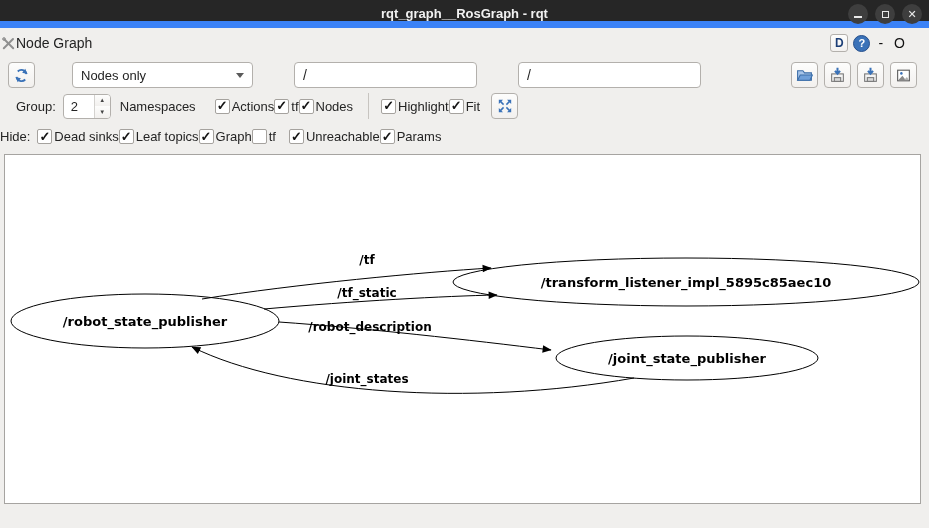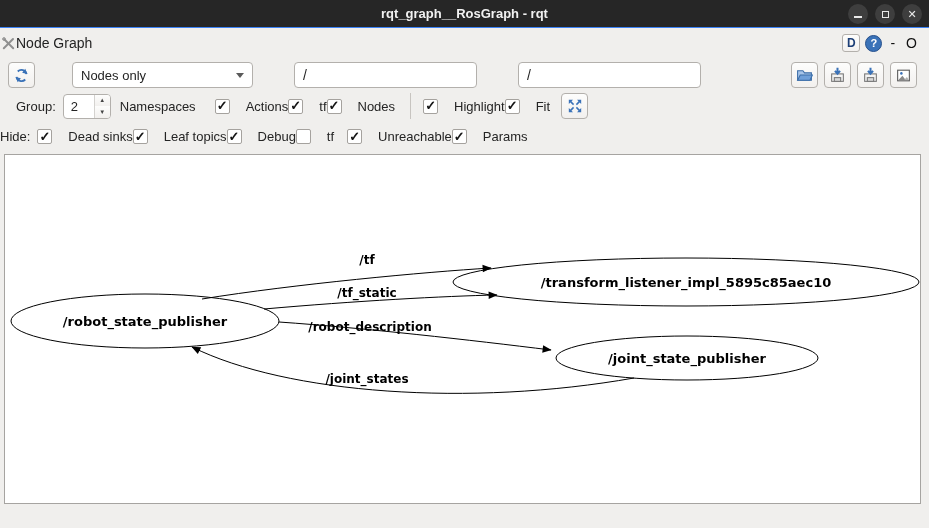--- a/index.html
+++ b/index.html
@@ -6,39 +6,39 @@
   html,body { background:#d8d6d3; }
   body { font-family:"Liberation Sans", sans-serif; }
   #app {
     position:relative; width:929px; height:528px; overflow:hidden;
     background:#f0efed; color:#242424; font-size:13px;
   }
 
   
   .titlebar {
     position:absolute; top:0; left:0; width:929px; height:28px;
-    background:#262626; border-bottom:1px solid #3b82f6;
+    background:#262626; border-bottom:7px solid #3b82f6;
   }
   .titlebar .title {
     position:absolute; left:0; right:0; top:6px; text-align:center;
     color:#f1f1f1; font-weight:bold; font-size:13px;
   }
   .win-controls { position:absolute; right:7px; top:4px; display:flex; gap:7px; }
   .win-btn {
     width:20px; height:20px; border-radius:50%; background:#3e3e3e;
     display:flex; align-items:center; justify-content:center; cursor:pointer;
   }
   .win-btn .min-glyph { width:8px; height:2px; background:#e9e9e9; margin-top:6px;}
   .win-btn .max-glyph { width:7px; height:7px; border:1.5px solid #e9e9e9; }
   .win-btn .close-glyph { color:#e9e9e9; font-size:11px; line-height:1; }
 
   
   .plugin-header {
     position:absolute; top:28px; left:0; width:929px; height:30px;
-    display:flex; align-items:center; padding:0 9px 0 1px;
+    display:flex; align-items:center; padding:0 21px 0 1px;
   }
   .plugin-title { font-size:14px; }
   .plugin-header .spacer { flex:1; }
   .dock-btns { display:flex; align-items:center; gap:5px; }
   .d-btn {
     width:18px; height:18px; border:1px solid #b3b0ac; border-radius:3px;
     background:linear-gradient(#fdfdfc,#f3f1ef); color:#1d3f77; font-weight:bold;
     font-size:12px; display:flex; align-items:center; justify-content:center; cursor:pointer;
   }
   .help-circle {
@@ -85,21 +85,21 @@
   }
   .row-label { margin-right:7px; }
   .spinbox {
     width:48px; height:25px; border:1px solid #b3b0ac; border-radius:4px; background:#fff;
     display:flex; align-items:stretch; overflow:hidden; flex:none;
   }
   .spin-val { flex:1; display:flex; align-items:center; padding-left:7px; }
   .spin-btns { width:16px; display:flex; flex-direction:column; border-left:1px solid #d4d2cf; }
   .spin-btn { flex:1; display:flex; align-items:center; justify-content:center;
     font-size:6px; color:#444; cursor:pointer; background:linear-gradient(#fdfdfc,#f2f0ee); }
-  .cb { display:flex; gap:16px; cursor:pointer; flex:none; }
+  .cb { display:flex; gap:2px; cursor:pointer; flex:none; }
   .cbox {
     width:15px; height:15px; border:1px solid #a5a29e; border-radius:2px; background:#fff;
     display:flex; align-items:center; justify-content:center;
     font-size:13px; font-weight:bold; color:#141414; line-height:1;
   }
   .cbox.checked::after { content:"\2713"; margin-top:-1px; }
   .ns-label { margin:0 6px 0 9px; }
   .gap13 { margin-left:13px; }
   .gap16 { }
   .vsep { width:1px; height:26px; background:#c7c4c0; margin:0 12px 0 15px; flex:none; }
@@ -261,21 +261,21 @@
     <label class="cb">
       <span class="cbox checked"></span>
       <span>Dead sinks</span>
     </label>
     <label class="cb gap16">
       <span class="cbox checked"></span>
       <span>Leaf topics</span>
     </label>
     <label class="cb gap16">
       <span class="cbox checked"></span>
-      <span>Debug</span>
+      <span>Graph</span>
     </label>
     <label class="cb gap16">
       <span class="cbox"></span>
       <span>tf</span>
     </label>
     <label class="cb gap13">
       <span class="cbox checked"></span>
       <span>Unreachable</span>
     </label>
     <label class="cb gap16">

